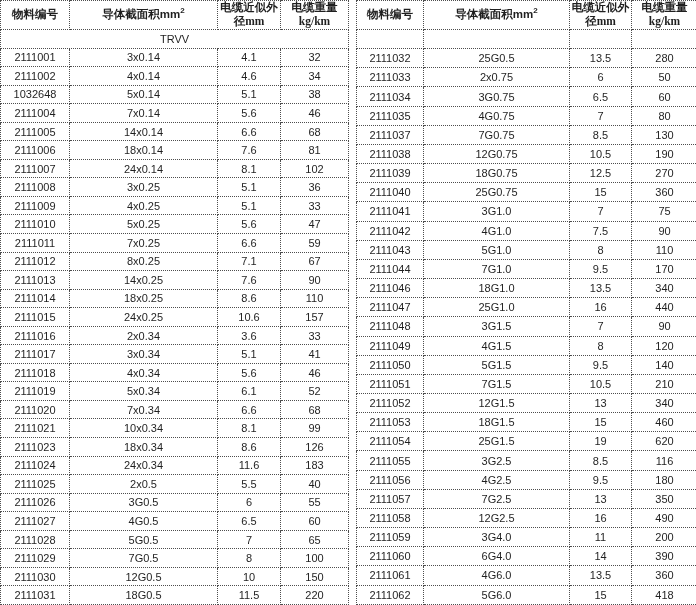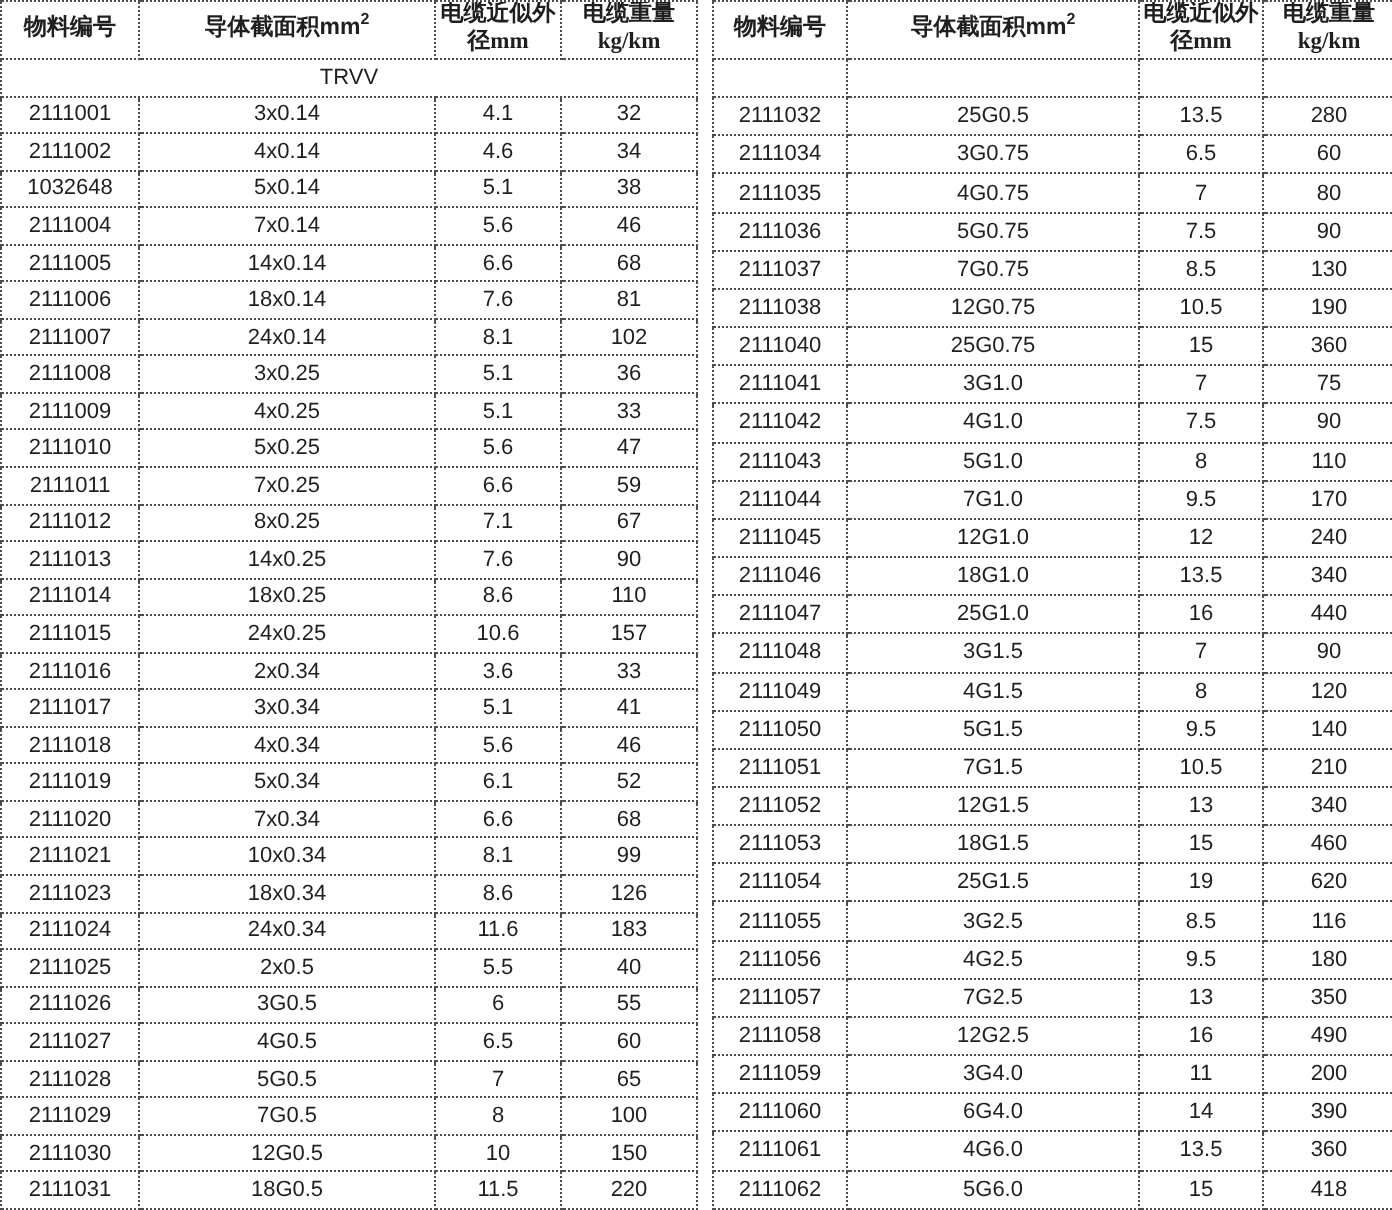--- a/index.html
+++ b/index.html
@@ -299,50 +299,56 @@
       </tr>
     </tbody>
     <tbody>
         <tr>
           <td>2111032</td>
           <td>25G0.5</td>
           <td>13.5</td>
           <td>280</td>
         </tr>
         <tr>
+          <td>2111033</td>
+          <td>2x0.75</td>
+          <td>6</td>
+          <td>50</td>
+        </tr>
+        <tr>
           <td>2111034</td>
           <td>3G0.75</td>
           <td>6.5</td>
           <td>60</td>
         </tr>
         <tr>
           <td>2111035</td>
           <td>4G0.75</td>
           <td>7</td>
           <td>80</td>
         </tr>
         <tr>
-          <td>2111036</td>
-          <td>5G0.75</td>
-          <td>7.5</td>
-          <td>90</td>
-        </tr>
-        <tr>
           <td>2111037</td>
           <td>7G0.75</td>
           <td>8.5</td>
           <td>130</td>
         </tr>
         <tr>
           <td>2111038</td>
           <td>12G0.75</td>
           <td>10.5</td>
           <td>190</td>
         </tr>
         <tr>
+          <td>2111039</td>
+          <td>18G0.75</td>
+          <td>12.5</td>
+          <td>270</td>
+        </tr>
+        <tr>
           <td>2111040</td>
           <td>25G0.75</td>
           <td>15</td>
           <td>360</td>
         </tr>
         <tr>
           <td>2111041</td>
           <td>3G1.0</td>
           <td>7</td>
           <td>75</td>
@@ -357,26 +363,20 @@
           <td>2111043</td>
           <td>5G1.0</td>
           <td>8</td>
           <td>110</td>
         </tr>
         <tr>
           <td>2111044</td>
           <td>7G1.0</td>
           <td>9.5</td>
           <td>170</td>
-        </tr>
-        <tr>
-          <td>2111045</td>
-          <td>12G1.0</td>
-          <td>12</td>
-          <td>240</td>
         </tr>
         <tr>
           <td>2111046</td>
           <td>18G1.0</td>
           <td>13.5</td>
           <td>340</td>
         </tr>
         <tr>
           <td>2111047</td>
           <td>25G1.0</td>

